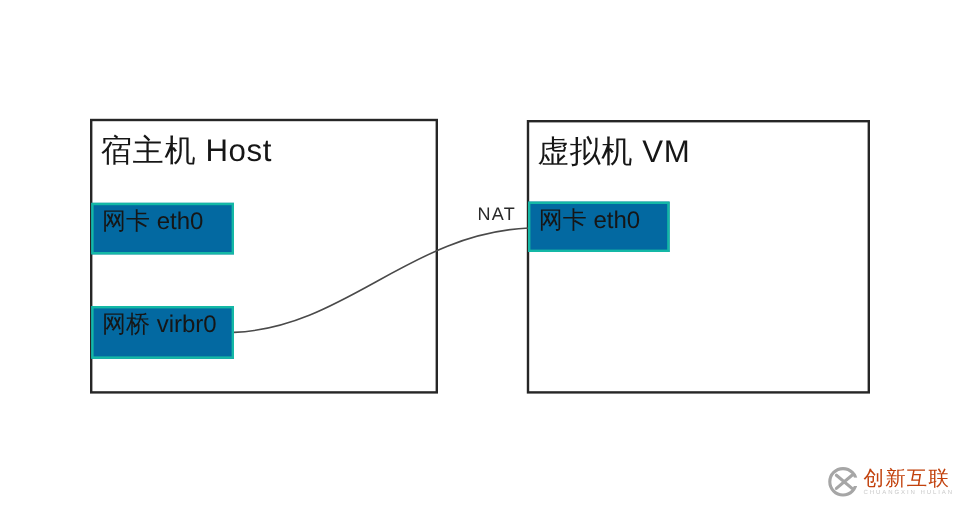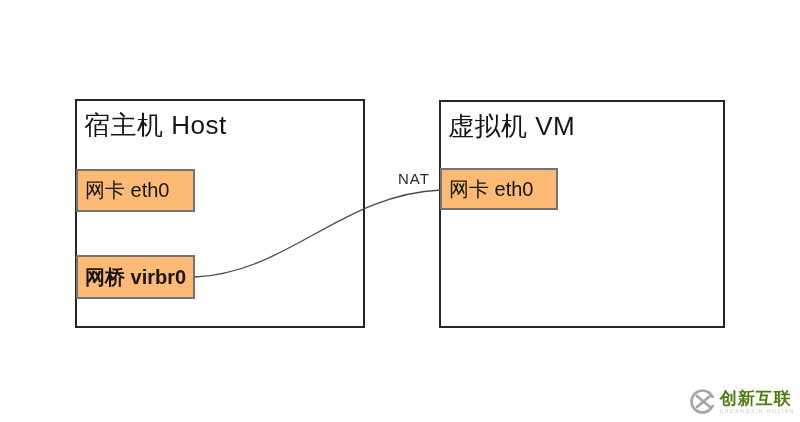--- a/index.html
+++ b/index.html
@@ -41,35 +41,34 @@
   .connector-layer {
     position: absolute;
     left: 0; top: 0;
     width: 800px; height: 422px;
     z-index: 2;
     pointer-events: none;
   }
 
   .node-box {
     position: absolute;
-    border: 2px solid #737373;
-    background: #fdba74;
+    border: 2px solid #14b8a6;
+    background: #0369a1;
     box-sizing: border-box;
     display: flex;
-    align-items: center;
     z-index: 3;
   }
   .node-box .node-label {
     font-size: 20px;
     color: #161616;
     padding-left: 7px;
     white-space: nowrap;
   }
   #host-nic    { left: 76px;  top: 169px; width: 119px; height: 43px; }
-  #host-bridge { left: 76px;  top: 255px; width: 119px; height: 44px; font-weight: bold; }
+  #host-bridge { left: 76px;  top: 255px; width: 119px; height: 44px; }
   #vm-nic      { left: 440px; top: 168px; width: 118px; height: 42px; }
 
   .edge-label {
     position: absolute;
     left: 386px;
     top: 170px;
     font-size: 15px;
     color: #2a2a2a;
     letter-spacing: 1px;
     z-index: 4;
@@ -90,22 +89,22 @@
     height: 27px;
     flex: 0 0 auto;
   }
   .watermark .wm-text {
     display: flex;
     flex-direction: column;
     line-height: 1;
   }
   .watermark .wm-brand {
     font-size: 17px;
-    font-weight: bold;
-    color: #4d7c0f;
+    font-weight: normal;
+    color: #c2410c;
     letter-spacing: 1px;
     white-space: nowrap;
   }
   .watermark .wm-tagline {
     font-size: 5px;
     color: #c8c8c8;
     letter-spacing: 1.6px;
     margin-top: 2px;
     white-space: nowrap;
   }

